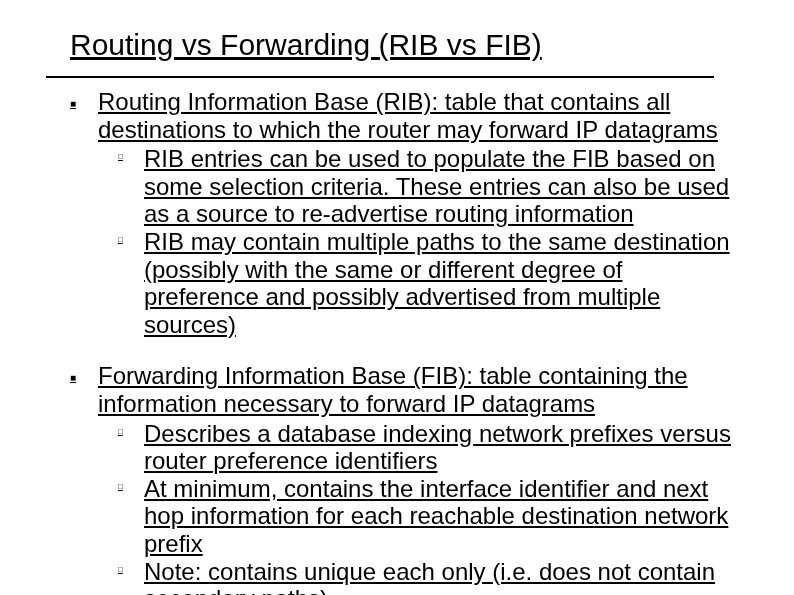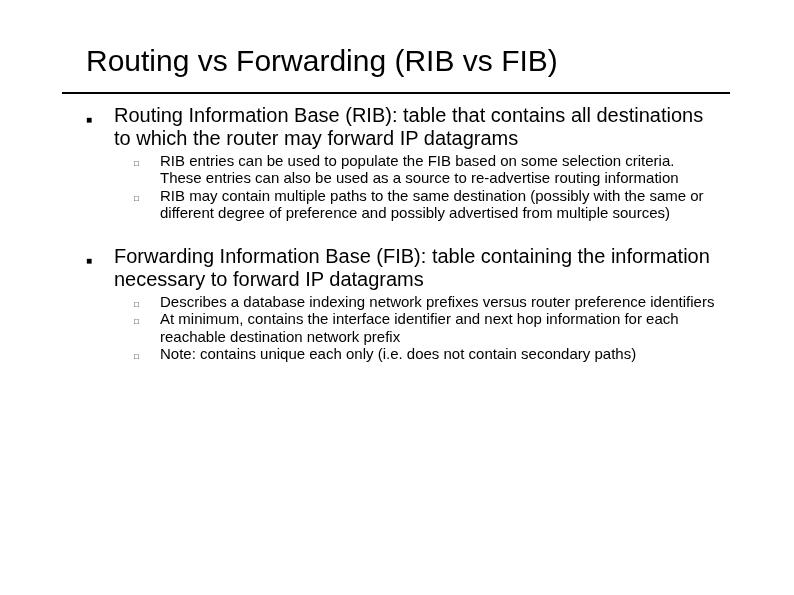--- a/index.html
+++ b/index.html
@@ -7,21 +7,22 @@
     width: 794px;
     height: 595px;
     background: #fff;
     font-family: Arial, Helvetica, sans-serif;
     color: #000;
     position: relative;
   }
   .slide {
     width: 794px;
     height: 595px;
-    padding: 16px;
+    padding: 0;
+    text-decoration: underline;
   }
   .title {
     font-size: 30px;
     font-weight: normal;
     padding: 28px 0 0 70px;
     letter-spacing: 0;
   }
   .rule {
     margin: 14px 0 10px 46px;
     width: 668px;
@@ -36,40 +37,40 @@
     margin-top: 4px;
     margin-bottom: 2px;
   }
   .l1 .bullet {
     font-size: 10px;
     width: 28px;
     flex-shrink: 0;
     padding-top: 10px;
   }
   .l1 .text {
-    font-size: 20px;
+    font-size: 24px;
     line-height: 1.15;
   }
   .sublist {
     margin-left: 48px;
     margin-top: 2px;
     margin-bottom: 10px;
   }
   .l2 {
     display: flex;
     margin-top: 0;
   }
   .l2 .bullet {
     font-size: 8px;
     width: 26px;
     flex-shrink: 0;
     padding-top: 7px;
   }
   .l2 .text {
-    font-size: 15px;
+    font-size: 24px;
     line-height: 1.15;
   }
   .gap { height: 10px; }
 </style>
 </head>
 <body>
 
 <div class="slide">
   <div class="title">Routing vs Forwarding (RIB vs FIB)</div>
   <div class="rule"></div>

